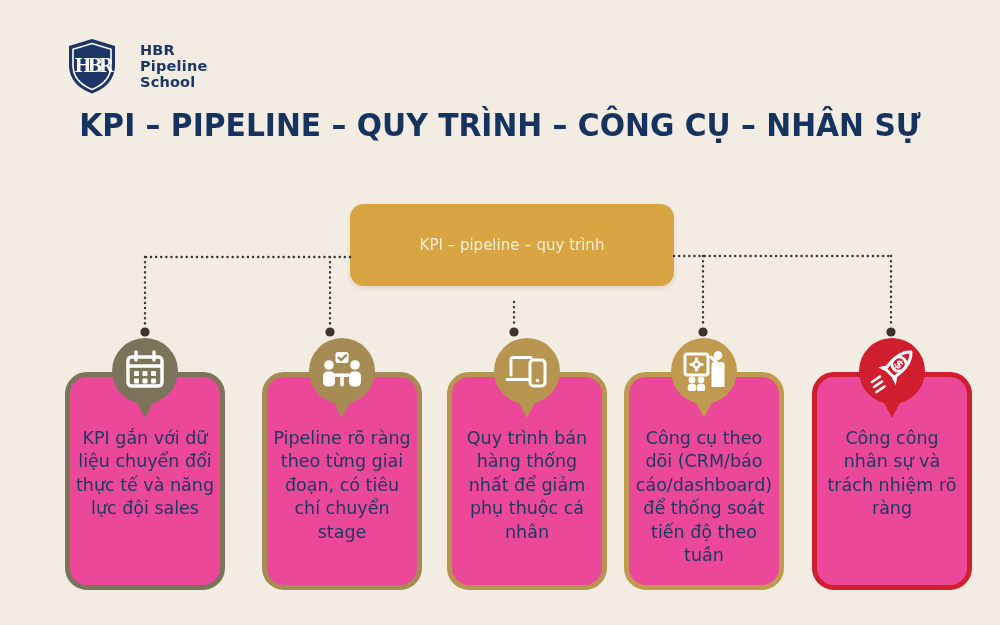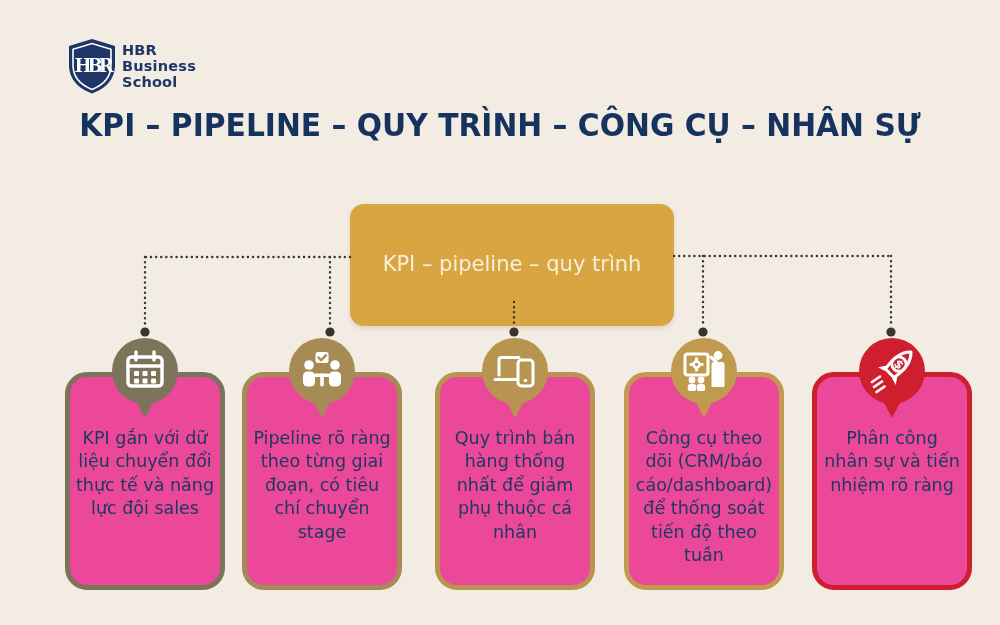--- a/index.html
+++ b/index.html
@@ -5,42 +5,42 @@
   * { margin: 0; padding: 0; box-sizing: border-box; }
   html, body { width: 1000px; height: 625px; }
   body {
     position: relative;
     background: #f2ece2;
     font-family: "DejaVu Sans", "Liberation Sans", sans-serif;
     overflow: hidden;
   }
 
   
-  .logo { position: absolute; left: 66px; top: 38px; display: flex; align-items: center; gap: 4px; }
+  .logo { position: absolute; left: 66px; top: 38px; display: flex; align-items: center; gap: 22px; }
   .logo-shield { width: 52px; height: 56px; }
   .logo-text { color: #1d3666; font-weight: bold; font-size: 14.5px; line-height: 1.12; letter-spacing: 0.2px; }
 
   
   .title {
     position: absolute; left: 0; right: 0; top: 106px;
     text-align: center;
     color: #16335f;
     font-size: 32px; font-weight: bold;
     letter-spacing: 0px;
     transform: scaleX(0.93);
   }
 
   
   .center-box {
-    position: absolute; left: 350px; top: 204px; width: 324px; height: 122px;
+    position: absolute; left: 350px; top: 204px; width: 324px; height: 82px;
     background: #d9a442;
     border-radius: 14px;
     display: flex; flex-direction: column; align-items: center; justify-content: center;
     color: #f8f0d9;
-    font-size: 21px;
+    font-size: 15px;
     line-height: 1.5;
     text-align: center;
     box-shadow: 0 2px 4px rgba(120,90,30,0.18);
   }
 
   
   .connectors { position: absolute; left: 0; top: 0; width: 1000px; height: 625px; pointer-events: none; }
 
   
   .card-wrap { position: absolute; top: 372px; width: 160px; height: 218px; }
@@ -56,37 +56,37 @@
     line-height: 1.34;
     overflow-wrap: break-word;
     word-break: break-word;
   }
   .badge {
     position: absolute; left: 50%; transform: translateX(-50%);
     top: -39px; width: 76px; height: 96px;
     color: var(--accent);
   }
   .cw1 { left: 65px;  --accent:#7c745a; }
-  .cw2 { left: 242px; --accent:#a68b55; }
-  .cw3 { left: 435px; text-decoration: underline; --accent:#b79551; }
+  .cw2 { left: 262px; --accent:#a68b55; }
+  .cw3 { left: 447px; text-decoration: underline; --accent:#b79551; }
   .cw4 { left: 624px; --accent:#c09a4e; }
   .cw5 { left: 812px; --accent:#cf1f2e; }
 </style>
 </head>
 <body>
 
 <div class="logo">
   <svg class="logo-shield" viewBox="0 0 52 56">
     <path d="M26 1 L49 8 V27 C49 42 38.5 51 26 55.5 C13.5 51 3 42 3 27 V8 Z" fill="#1d3666"></path>
     <path d="M26 5.5 L45 11.3 V27 C45 39.5 36.5 47.3 26 51.4 C15.5 47.3 7 39.5 7 27 V11.3 Z" fill="none" stroke="#ffffff" stroke-width="1.6"></path>
     <text x="26" y="34" text-anchor="middle" fill="#ffffff" font-family="DejaVu Serif, serif" font-size="18" font-weight="bold" letter-spacing="-4">HBR</text>
   </svg>
   <div class="logo-text">
     <div>HBR</div>
-    <div>Business</div>
+    <div>Pipeline</div>
     <div>School</div>
   </div>
 </div>
 
 <div class="title">KPI – PIPELINE – QUY TRÌNH – CÔNG CỤ – NHÂN SỰ</div>
 
 <div class="center-box">
   <div>KPI – pipeline – quy trình</div>
 </div>
 
@@ -183,21 +183,21 @@
       <path d="M50 31 L43 24.5 l2.2 -2.2 L52 28 Z"></path>
       <circle cx="26" cy="47" r="3.4"></circle>
       <rect x="21.8" y="51" width="8.4" height="7" rx="2.6"></rect>
       <circle cx="35" cy="47" r="3.4"></circle>
       <rect x="30.8" y="51" width="8.4" height="7" rx="2.6"></rect>
     </g>
   </svg>
 </div>
 
 <div class="card-wrap cw5" style="--accent: #cf1f2e;">
-  <div class="card">Phân công nhân sự và tiến nhiệm rõ ràng</div>
+  <div class="card">Công công nhân sự và trách nhiệm rõ ràng</div>
   <svg class="badge" viewBox="0 0 76 96">
     <path d="M26 62 L38 85 L50 62 Z" fill="currentColor"></path>
     <circle cx="38" cy="38" r="33" fill="currentColor"></circle>
     <g transform="rotate(45 40 36)">
       <path d="M40 12 C46.5 18 48.5 29 46 42 H34 C31.5 29 33.5 18 40 12 Z" fill="none" stroke="#ffffff" stroke-width="3" stroke-linejoin="round"></path>
       <path d="M34.5 36 L27.5 46 L34.5 44 Z" fill="#ffffff"></path>
       <path d="M45.5 36 L52.5 46 L45.5 44 Z" fill="#ffffff"></path>
       <circle cx="40" cy="29" r="7.2" fill="none" stroke="#ffffff" stroke-width="2.8"></circle>
       <text x="40" y="33.4" text-anchor="middle" fill="#ffffff" font-size="12" font-weight="bold" font-family="DejaVu Sans, sans-serif">$</text>
     </g>

